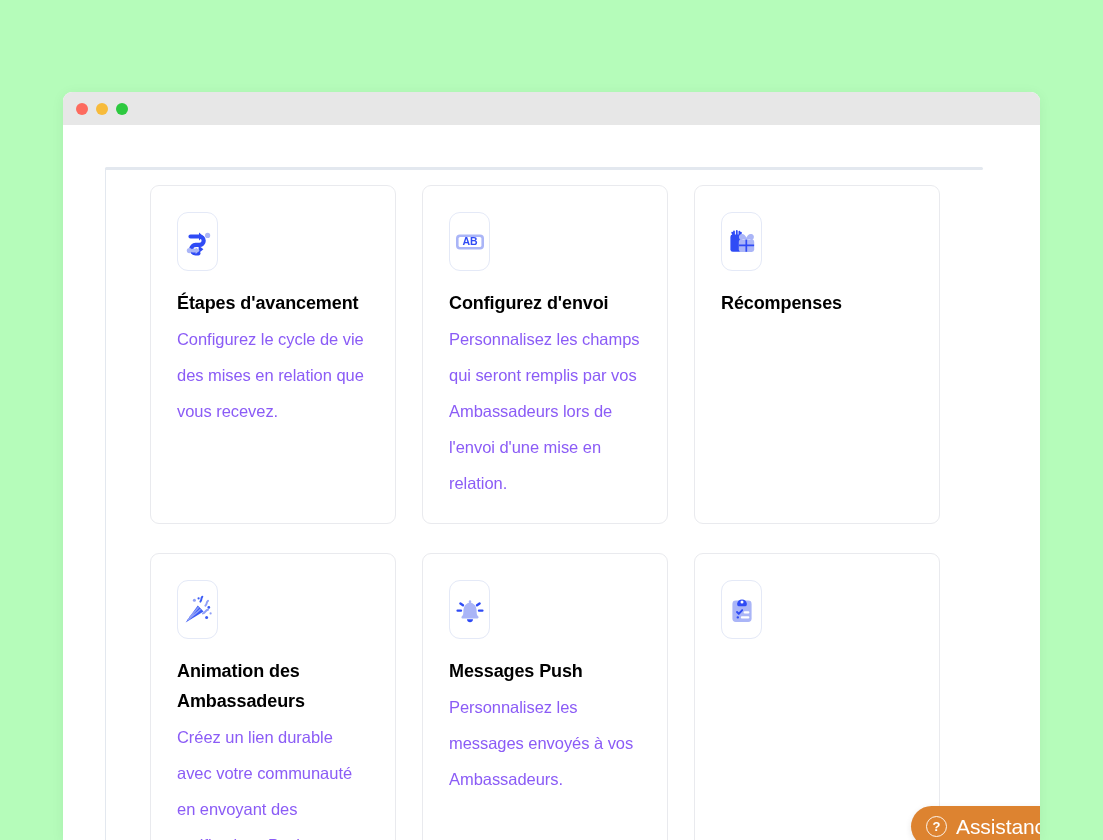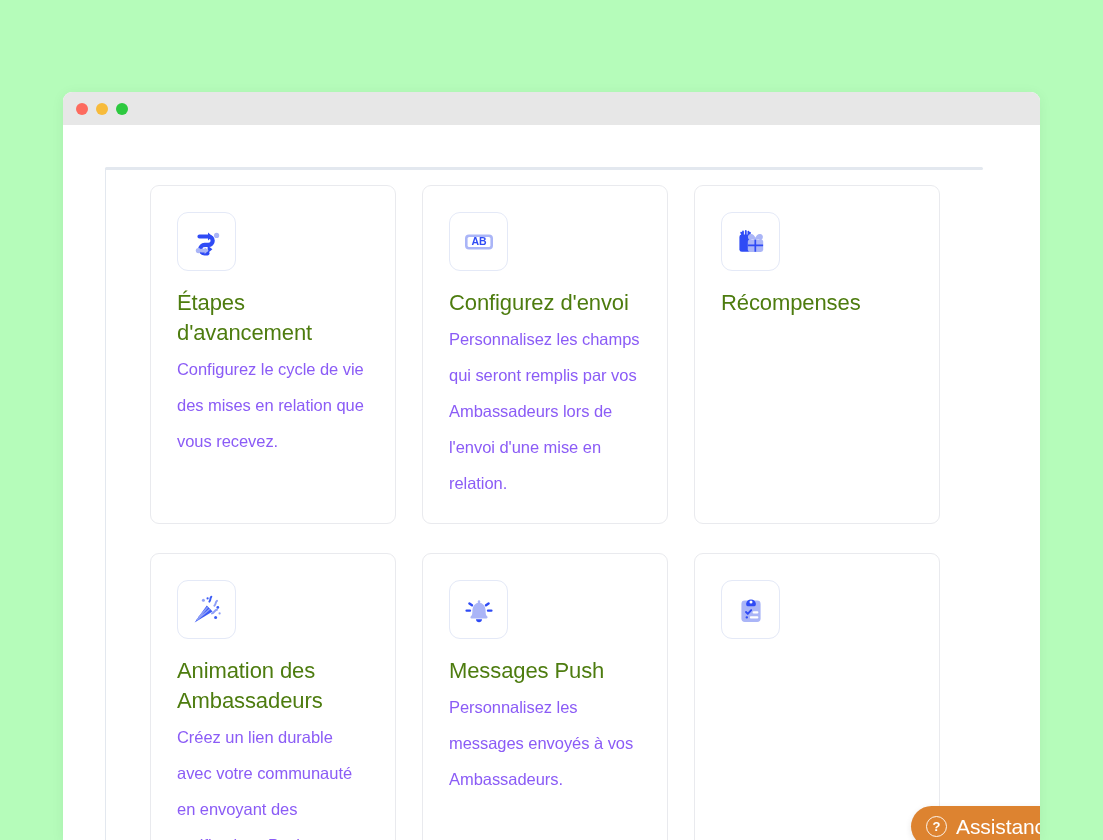--- a/index.html
+++ b/index.html
@@ -85,36 +85,36 @@
 
   .card {
     background: #ffffff;
     border: 1px solid #e9eaee;
     border-radius: 9px;
     padding: 26px 26px 22px 26px;
     min-height: 321px;
   }
 
   .icon-box {
-    width: 59px;
+    width: 41px;
     height: 59px;
     border: 1px solid #e4e9f7;
     border-radius: 11px;
     background: #ffffff;
     display: flex;
     align-items: center;
     justify-content: center;
     margin-bottom: 17px;
   }
   .icon-box svg { display: block; }
 
   .card-title {
-    font-size: 22px;
-    font-weight: normal;
-    color: #4d7c0f;
+    font-size: 18px;
+    font-weight: bold;
+    color: #000000;
     line-height: 30px;
     letter-spacing: -0.1px;
     margin-bottom: 3px;
   }
 
   .card-desc {
     font-size: 16.5px;
     color: #8b5cf6;
     line-height: 36px;
     letter-spacing: -0.05px;

